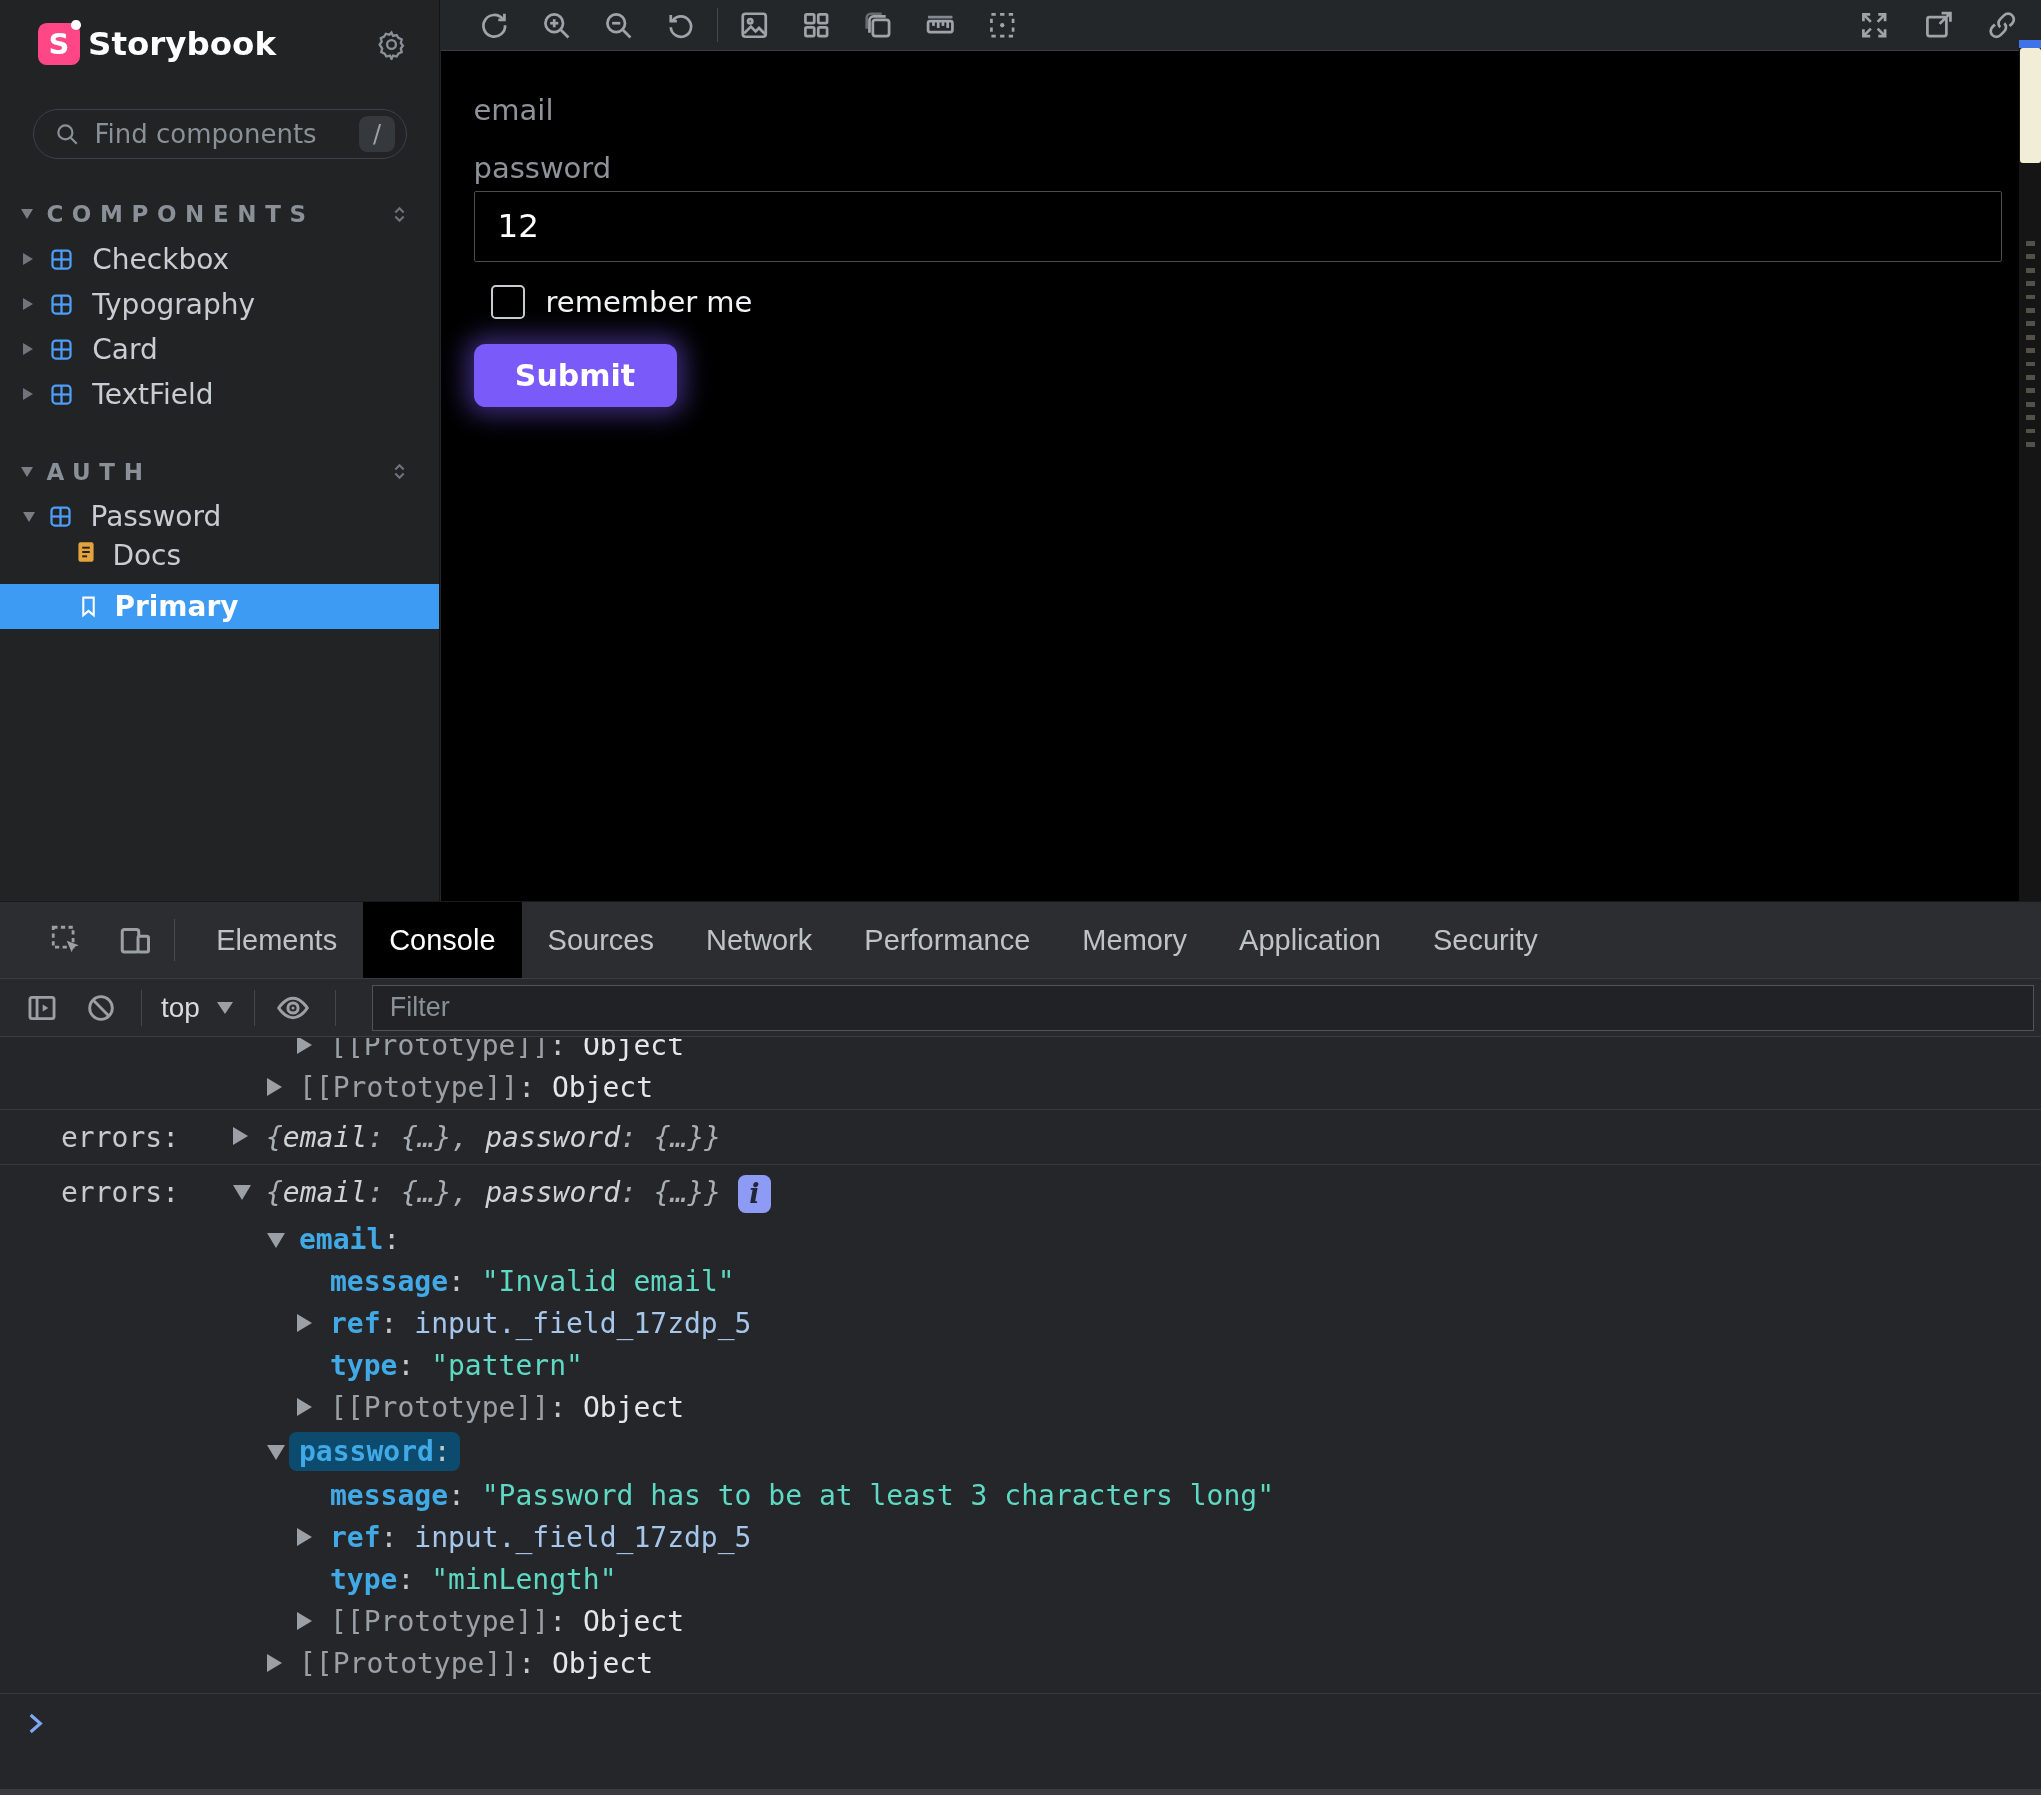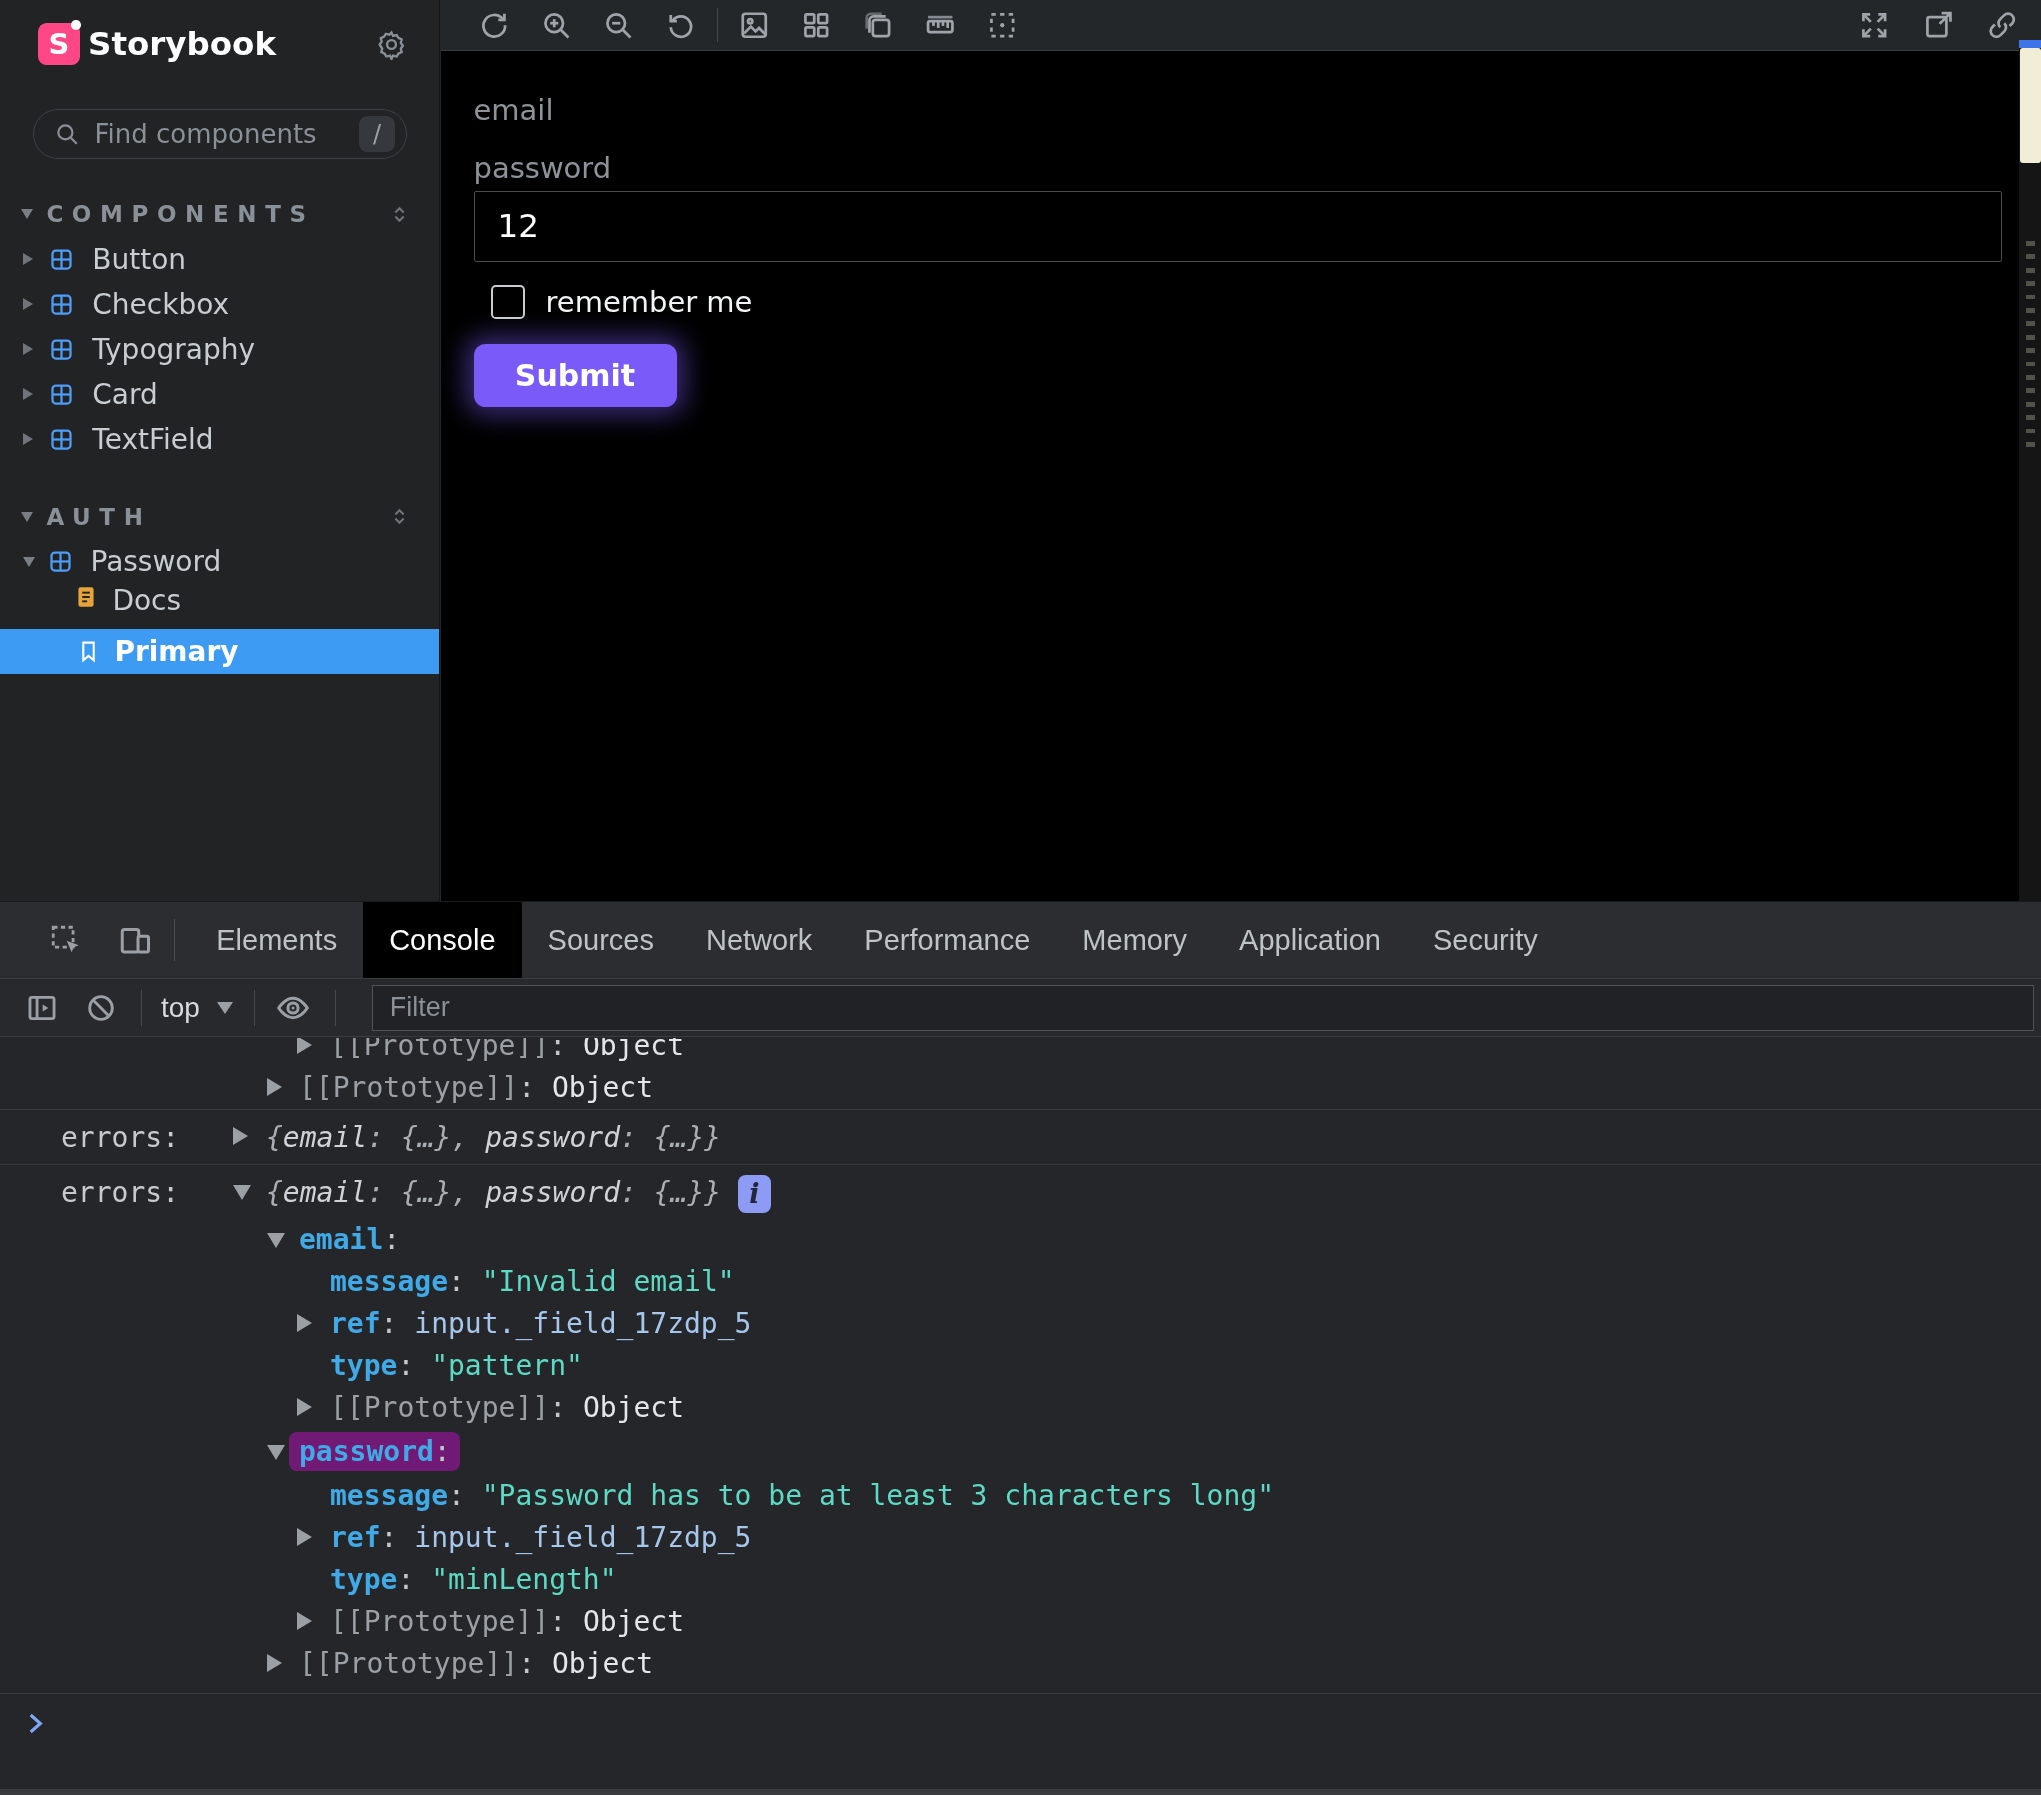--- a/index.html
+++ b/index.html
@@ -74,21 +74,21 @@
   .arr.d{margin-top:-6.7px;width:0;height:0;border-top:15.3px solid #9AA0A6;border-left:9.6px solid transparent;border-right:9.6px solid transparent;}
   .errors-label{position:absolute;left:61px;color:#C6CACF;}
   .seg-k{color:#41AAE6;font-weight:bold;}
   .seg-s{color:#5ED9C3;}
   .seg-n{color:#A6C7EB;}
   .seg-p{color:#9AA0A6;}
   .seg-o{color:#E4E6E9;}
   .seg-c{color:#C3C7CC;}
   .seg-pv,.seg-pve{color:#A9AEB4;font-style:italic;}
   .seg-pvk{color:#CFD3D8;font-style:italic;}
-  .hl{background:#701a75;border-radius:7.6px;padding:2.9px 9.6px;margin-left:-9.6px;}
+  .hl{background:#0c4a6e;border-radius:7.6px;padding:2.9px 9.6px;margin-left:-9.6px;}
   .info-badge{display:inline-block;width:32.5px;height:38px;background:#8E9BF5;color:#23263A;border-radius:7.6px;text-align:center;line-height:38px;font-style:italic;font-weight:bold;font-size:27px;margin-left:17px;vertical-align:middle;font-family:"DejaVu Serif",serif;}
   .console-prompt{position:absolute;top:791px;left:0;right:0;bottom:0;border-top:1px solid #37393C;}
   .prompt-chev{position:absolute;left:21px;top:15.3px;color:#7EA7F8;}
   .bottom-strip{position:absolute;bottom:0;left:0;right:0;height:5.7px;background:#393B3E;}
 </style>
 </head>
 <body>
 
 <div id="storybook">
 
@@ -118,31 +118,20 @@
       <span class="caret-d"></span>
       <span>COMPONENTS</span>
       <span class="collapse-ico">
         <svg width="25" height="25" viewBox="0 0 24 24" fill="none" stroke="currentColor" stroke-width="2">
             <polyline points="8,10 12,6 16,10"></polyline>
             <polyline points="8,14 12,18 16,14"></polyline>
           </svg>
       </span>
     </div>
     <div id="components-list">
-  <div class="side-item">
-    <span class="caret-r"></span>
-    <span class="comp-ico">
-      <svg width="27" height="27" viewBox="0 0 24 24" fill="none" stroke="currentColor" stroke-width="2">
-              <rect x="4" y="4" width="16" height="16" rx="3"></rect>
-              <line x1="12" y1="4" x2="12" y2="20"></line>
-              <line x1="4" y1="12" x2="20" y2="12"></line>
-            </svg>
-    </span>
-    <span class="lbl">Button</span>
-  </div>
 
   <div class="side-item">
     <span class="caret-r"></span>
     <span class="comp-ico">
       <svg width="27" height="27" viewBox="0 0 24 24" fill="none" stroke="currentColor" stroke-width="2">
               <rect x="4" y="4" width="16" height="16" rx="3"></rect>
               <line x1="12" y1="4" x2="12" y2="20"></line>
               <line x1="4" y1="12" x2="20" y2="12"></line>
             </svg>
     </span>

